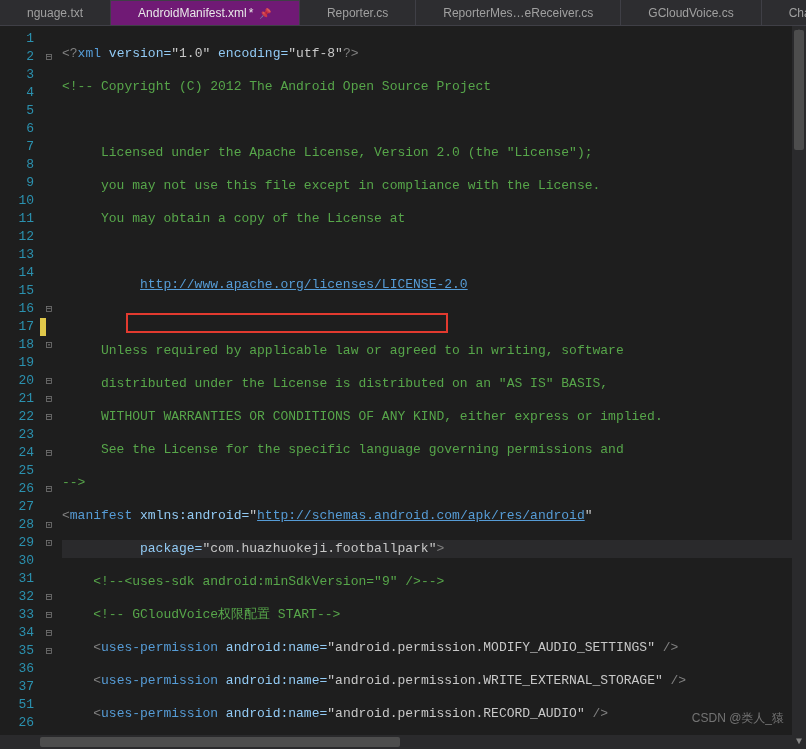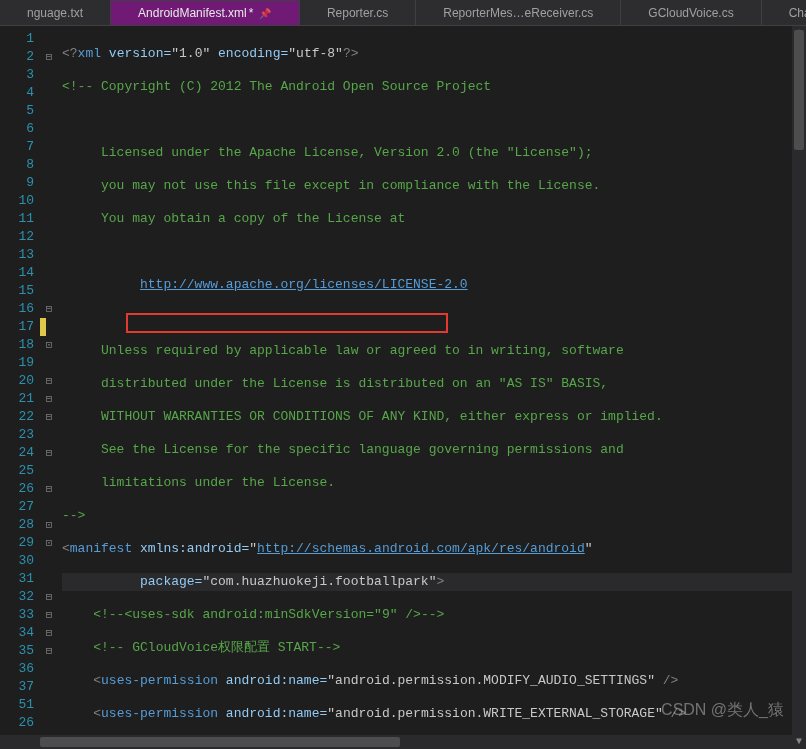--- a/index.html
+++ b/index.html
@@ -131,25 +131,25 @@
   .scrollbar-h .thumb {
     position: absolute;
     top: 2px; bottom: 2px;
     left: 40px; width: 360px;
     background: #4d4d4d;
     border-radius: 2px;
   }
   .watermark {
     position: absolute;
     right: 22px;
-    bottom: 28px;
+    bottom: 22px;
     color: #b8b8b8;
     opacity: 0.55;
     font-family: 'Segoe UI', sans-serif;
-    font-size: 16px;
+    font-size: 12px;
     pointer-events:none;
   }
 </style>
 </head>
 <body>
 
 <div class="tabbar">
   <div class="tab">
       <span>nguage.txt</span>
     </div>
@@ -267,21 +267,20 @@
 <div class="line"><span class="c-green">     Licensed under the Apache License, Version 2.0 (the "License");</span></div>
 <div class="line"><span class="c-green">     you may not use this file except in compliance with the License.</span></div>
 <div class="line"><span class="c-green">     You may obtain a copy of the License at</span></div>
 <div class="line"></div>
 <div class="line"><span class="c-green">          </span><span class="c-link">http://www.apache.org/licenses/LICENSE-2.0</span></div>
 <div class="line"></div>
 <div class="line"><span class="c-green">     Unless required by applicable law or agreed to in writing, software</span></div>
 <div class="line"><span class="c-green">     distributed under the License is distributed on an "AS IS" BASIS,</span></div>
 <div class="line"><span class="c-green">     WITHOUT WARRANTIES OR CONDITIONS OF ANY KIND, either express or implied.</span></div>
 <div class="line"><span class="c-green">     See the License for the specific language governing permissions and</span></div>
-<div class="line"><span class="c-green">     limitations under the License.</span></div>
 <div class="line"><span class="c-green">--&gt;</span></div>
 <div class="line"><span class="c-gray">&lt;</span><span class="c-blue">manifest </span><span class="c-lblue">xmlns:android=</span><span class="c-str">"</span><span class="c-link">http://schemas.android.com/apk/res/android</span><span class="c-str">"</span></div>
 <div class="line highlighted">          <span class="c-lblue">package=</span><span class="c-str">"com.huazhuokeji.footballpark"</span><span class="c-gray">&gt;</span></div>
 <div class="line">    <span class="c-green">&lt;!--</span><span class="c-green">&lt;uses-sdk android:minSdkVersion="9" /&gt;</span><span class="c-green">--&gt;</span></div>
 <div class="line">    <span class="c-green">&lt;!--</span><span class="c-green"> GCloudVoice权限配置 START</span><span class="c-green">--&gt;</span></div>
 <div class="line">    <span class="c-gray">&lt;</span><span class="c-blue">uses-permission </span><span class="c-lblue">android:name=</span><span class="c-str">"android.permission.MODIFY_AUDIO_SETTINGS"</span><span class="c-gray"> /&gt;</span></div>
 <div class="line">    <span class="c-gray">&lt;</span><span class="c-blue">uses-permission </span><span class="c-lblue">android:name=</span><span class="c-str">"android.permission.WRITE_EXTERNAL_STORAGE"</span><span class="c-gray"> /&gt;</span></div>
 <div class="line">    <span class="c-gray">&lt;</span><span class="c-blue">uses-permission </span><span class="c-lblue">android:name=</span><span class="c-str">"android.permission.RECORD_AUDIO"</span><span class="c-gray"> /&gt;</span></div>
 
 

